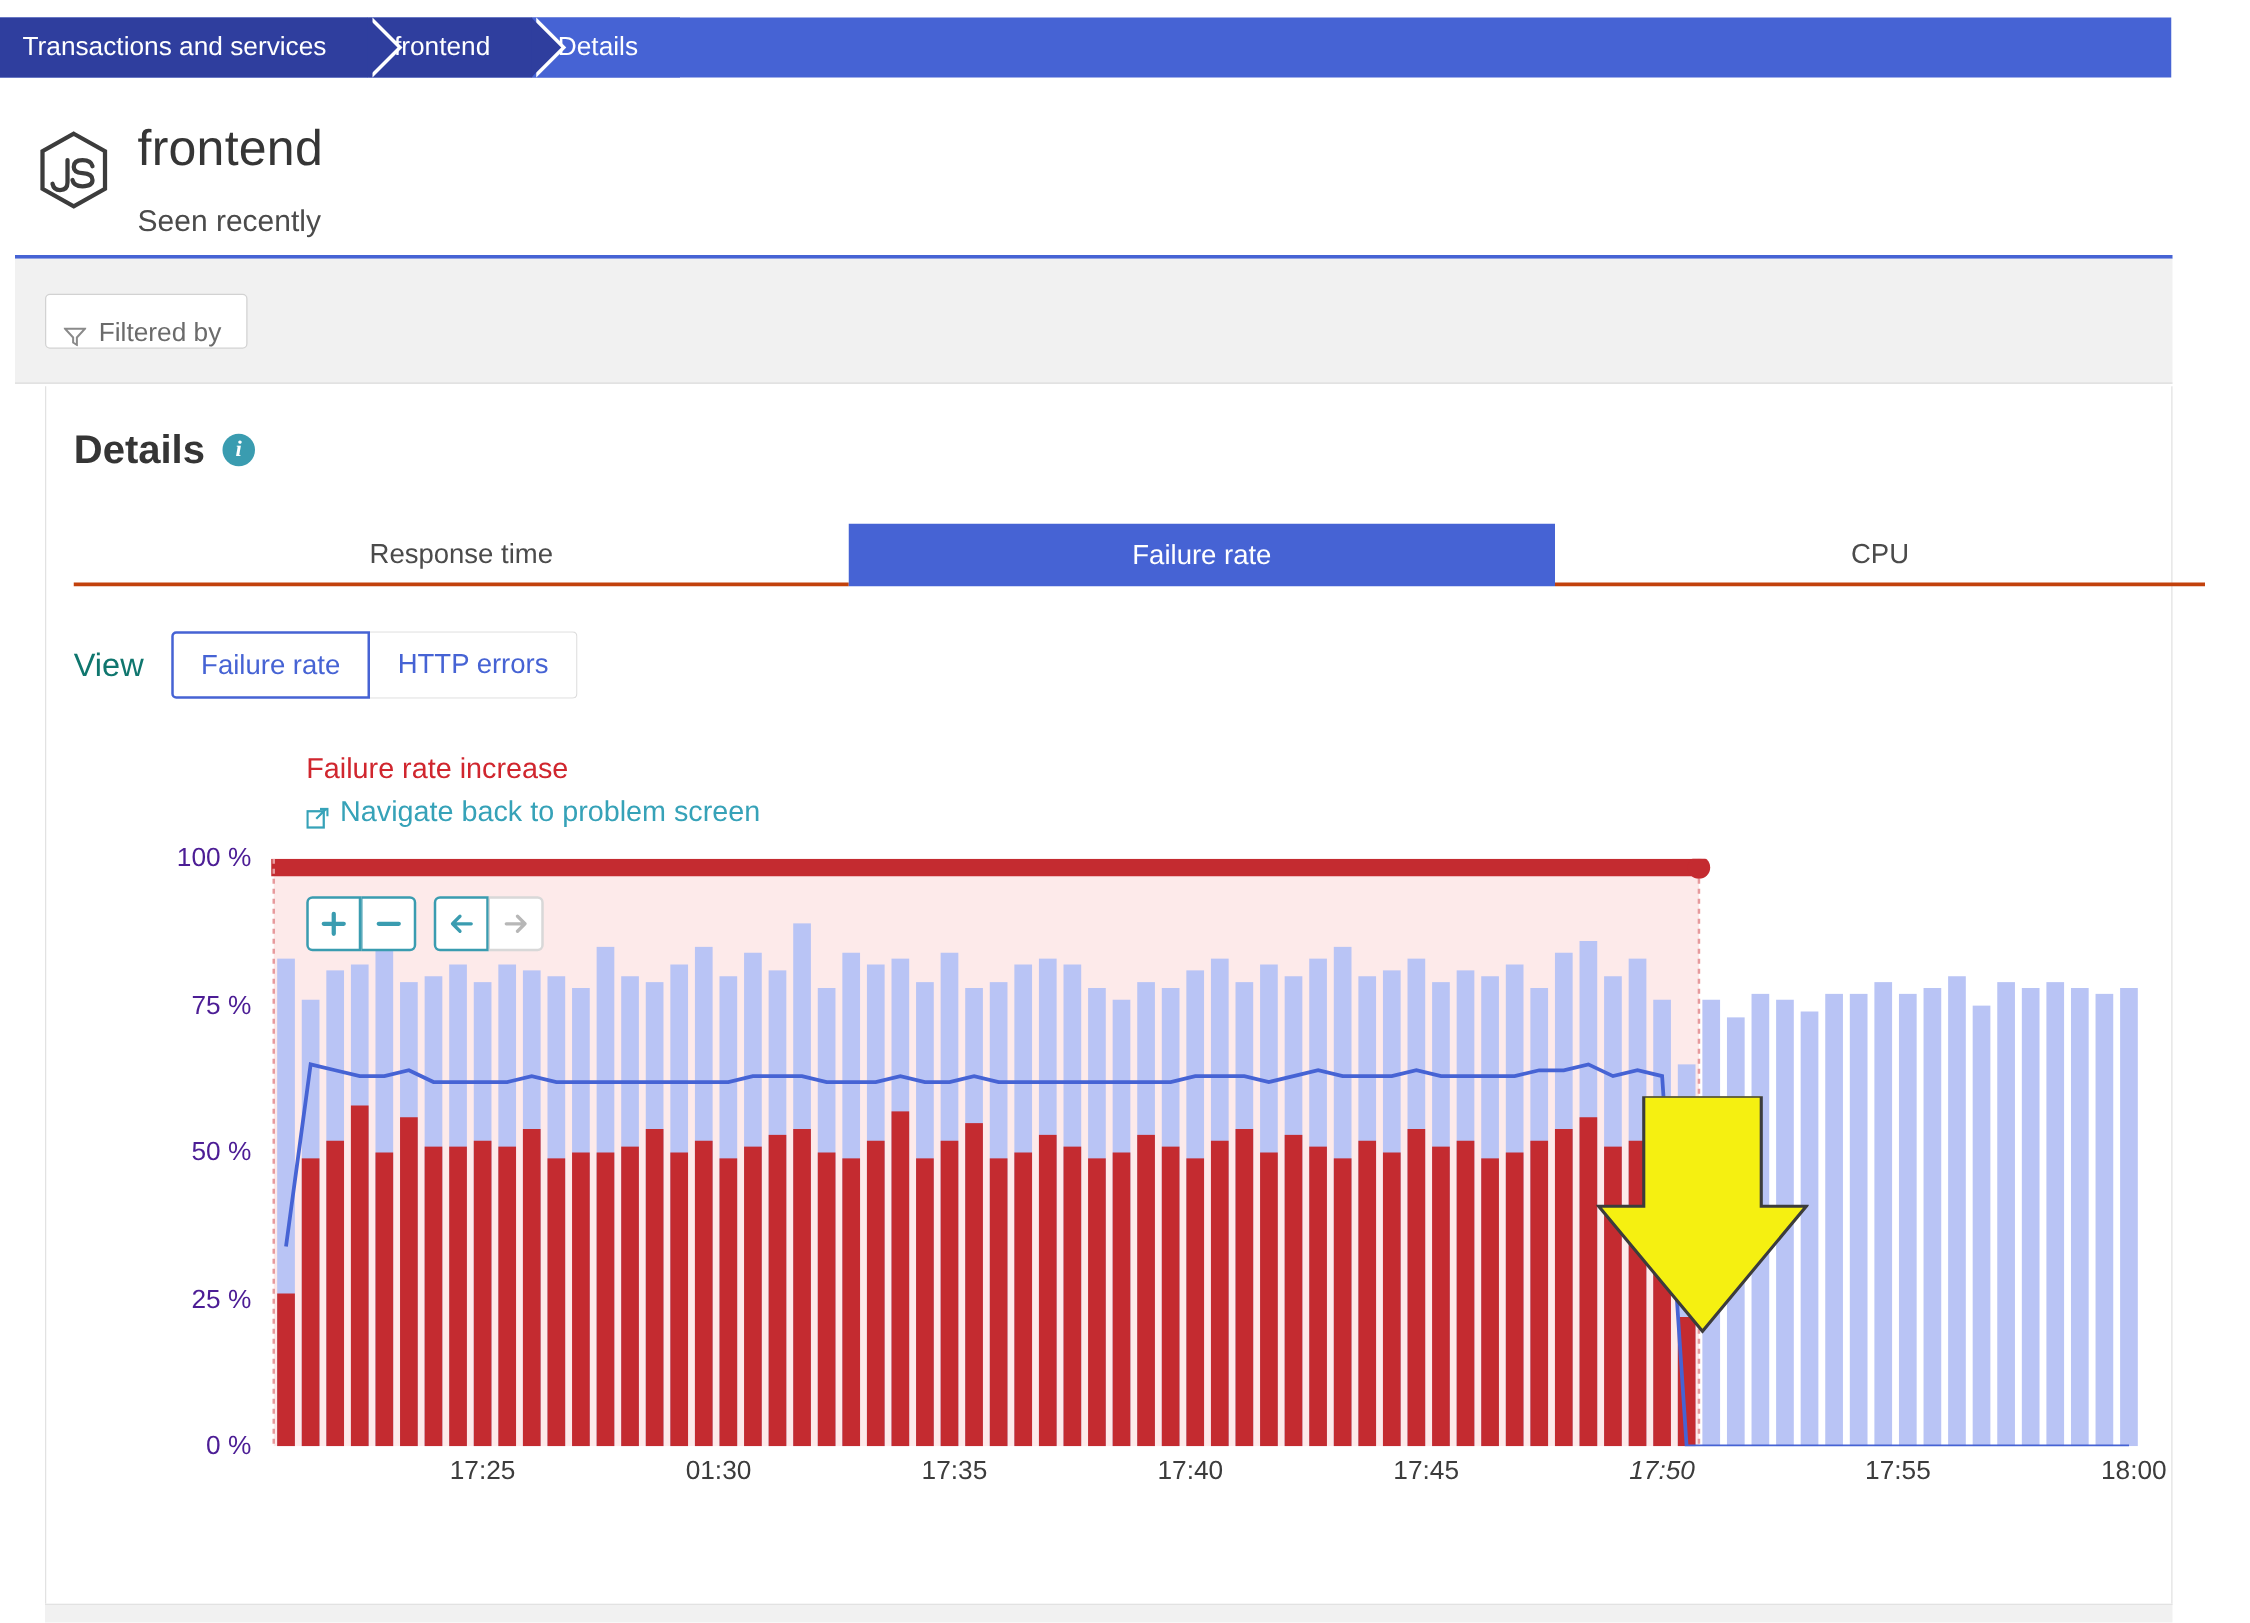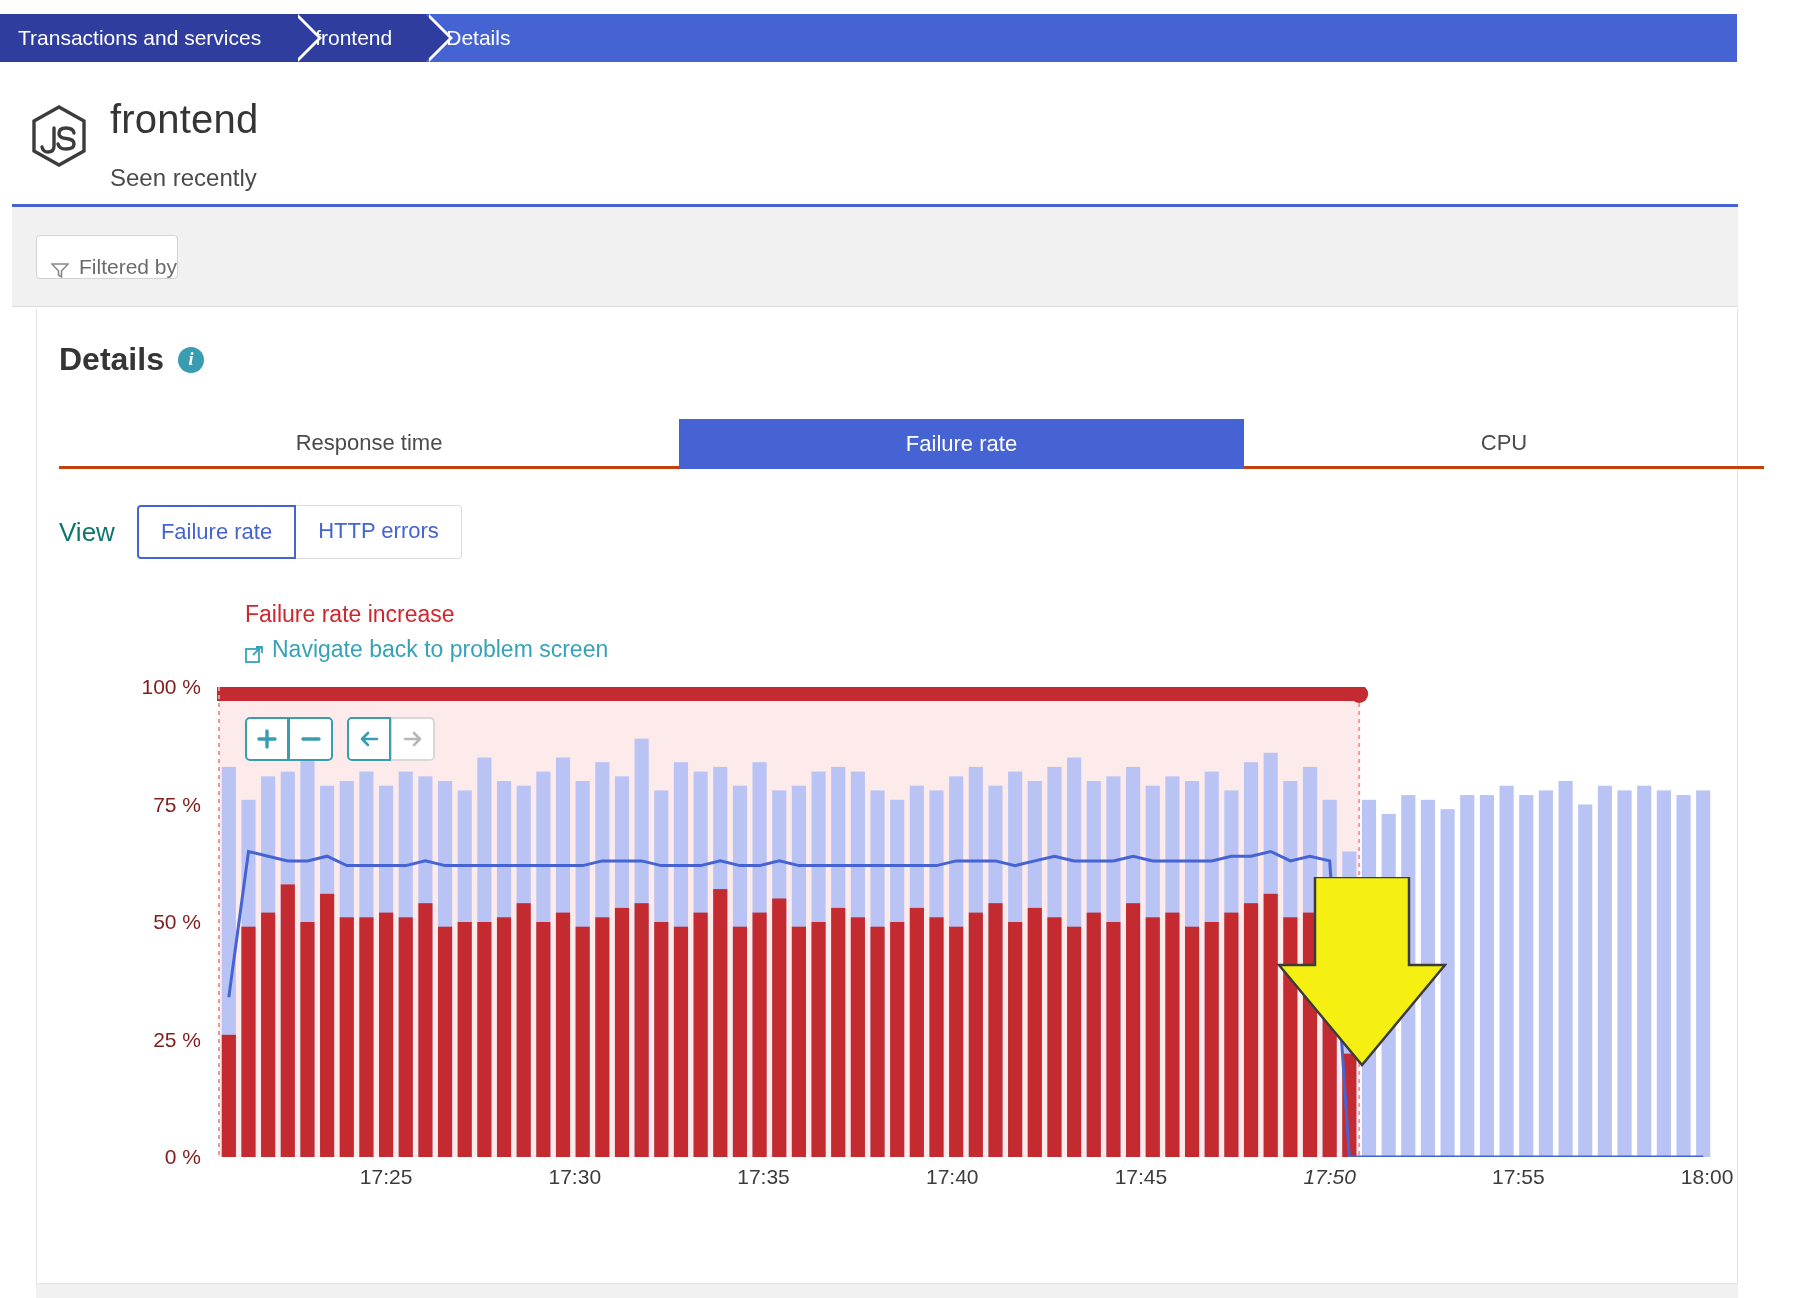--- a/index.html
+++ b/index.html
@@ -63,21 +63,21 @@
     position: absolute; left: 12px; top: 207px; width: 1726px; height: 100px;
     background: #f1f1f1; border-bottom: 1px solid #dcdcdc;
   }
   .filter-chip-wrap {
     position: absolute; left: 24px; top: 28px;
     display: flex; align-items: stretch; height: 44px;
     background: #ffffff; border: 1px solid #d2d2d2; border-radius: 4px;
   }
   .filtered-by {
     display: flex; align-items: center; gap: 10px;
-    padding: 0 0 0 14px; font-size: 21px; color: #6b6b6b; margin-top: 20px;
+    padding: 0 20px 0 14px; font-size: 21px; color: #6b6b6b; margin-top: 20px;
   }
   .funnel-icon { width: 18px; height: 16px; display: block; }
   .chip {
     display: flex; align-items: center; gap: 10px;
     margin: 4px 4px 4px 0; padding: 0 12px;
     background: #efefef; border: 1px solid #d7d7d7; border-radius: 3px;
     font-size: 21px; color: #4b4b4b; white-space: nowrap;
   }
   .chip-value { color: #34a0b4; }
   .chip-x {
@@ -148,21 +148,21 @@
   .anno-title { font-size: 23px; color: #d0262e; }
   .anno-link {
     font-size: 23px; color: #36a2b8; display: flex;
     align-items: center; gap: 9px; margin-top: 4px; cursor: pointer;
   }
   .ext-icon { width: 18px; height: 18px; }
 
   .plot { position: absolute; left: 0; top: 88px; width: 1660px; height: 470px; }
   .ylabels { position: absolute; left: 0; top: 88px; width: 160px; height: 470px; }
   .ylab {
-    position: absolute; right: 18px; font-size: 21px; color: #7f1d1d;
+    position: absolute; right: 18px; font-size: 21px; color: #4c1d95;
     transform: translateY(-50%); white-space: nowrap;
   }
   .xlabels { position: absolute; left: 0; top: 566px; width: 1660px; height: 34px; }
   .xlab {
     position: absolute; font-size: 21px; color: #3c3c3c;
     transform: translateX(-50%); white-space: nowrap;
   }
 
   
   .zoom-ctrls {
@@ -448,21 +448,21 @@
           <rect x="1283.252105263158" y="366.6" width="14.153684210526317" height="103.39999999999998" fill="#c42b30"></rect>
           <path d="M169.8 310.2 L189.5 164.5 L209.1 169.2 L228.8 173.9 L248.5 173.9 L268.1 169.2 L287.8 178.6 L307.4 178.6 L327.1 178.6 L346.8 178.6 L366.4 173.9 L386.1 178.6 L405.7 178.6 L425.4 178.6 L445.0 178.6 L464.7 178.6 L484.4 178.6 L504.0 178.6 L523.7 178.6 L543.3 173.9 L563.0 173.9 L582.6 173.9 L602.3 178.6 L622.0 178.6 L641.6 178.6 L661.3 173.9 L680.9 178.6 L700.6 178.6 L720.3 173.9 L739.9 178.6 L759.6 178.6 L779.2 178.6 L798.9 178.6 L818.5 178.6 L838.2 178.6 L857.9 178.6 L877.5 178.6 L897.2 173.9 L916.8 173.9 L936.5 173.9 L956.1 178.6 L975.8 173.9 L995.5 169.2 L1015.1 173.9 L1034.8 173.9 L1054.4 173.9 L1074.1 169.2 L1093.8 173.9 L1113.4 173.9 L1133.1 173.9 L1152.7 173.9 L1172.4 169.2 L1192.0 169.2 L1211.7 164.5 L1231.4 173.9 L1251.0 169.2 L1270.7 173.9 L1290.3 470.0 L1310.0 470.0 L1329.6 470.0 L1349.3 470.0 L1369.0 470.0 L1388.6 470.0 L1408.3 470.0 L1427.9 470.0 L1447.6 470.0 L1467.3 470.0 L1486.9 470.0 L1506.6 470.0 L1526.2 470.0 L1545.9 470.0 L1565.5 470.0 L1585.2 470.0 L1604.9 470.0 L1624.5 470.0 L1644.2 470.0" fill="none" stroke="#4663d4" stroke-width="3"></path>
           <rect x="158" y="0" width="1144.157894736842" height="14" fill="#c42b30"></rect>
           <line x1="160" y1="0" x2="160" y2="470" stroke="#e79a9d" stroke-width="2" stroke-dasharray="4 4"></line>
           <line x1="1300.157894736842" y1="0" x2="1300.157894736842" y2="470" stroke="#e79a9d" stroke-width="2" stroke-dasharray="4 4"></line>
           <circle cx="1300.157894736842" cy="7" r="9" fill="#c42b30"></circle>
         </svg>
     </div>
     <div class="xlabels">
         <div class="xlab" style="left: 327.092px;">17:25</div>
-        <div class="xlab" style="left: 515.808px;">17:30</div>
+        <div class="xlab" style="left: 515.808px;">01:30</div>
         <div class="xlab" style="left: 704.524px;">17:35</div>
         <div class="xlab" style="left: 893.239px;">17:40</div>
         <div class="xlab" style="left: 1081.96px;">17:45</div>
         <div class="xlab" style="left: 1270.67px; font-style: italic;">17:50</div>
         <div class="xlab" style="left: 1459.39px;">17:55</div>
         <div class="xlab" style="left: 1648.1px;">18:00</div>
       </div>
   </div>
 
   <div class="callout">

